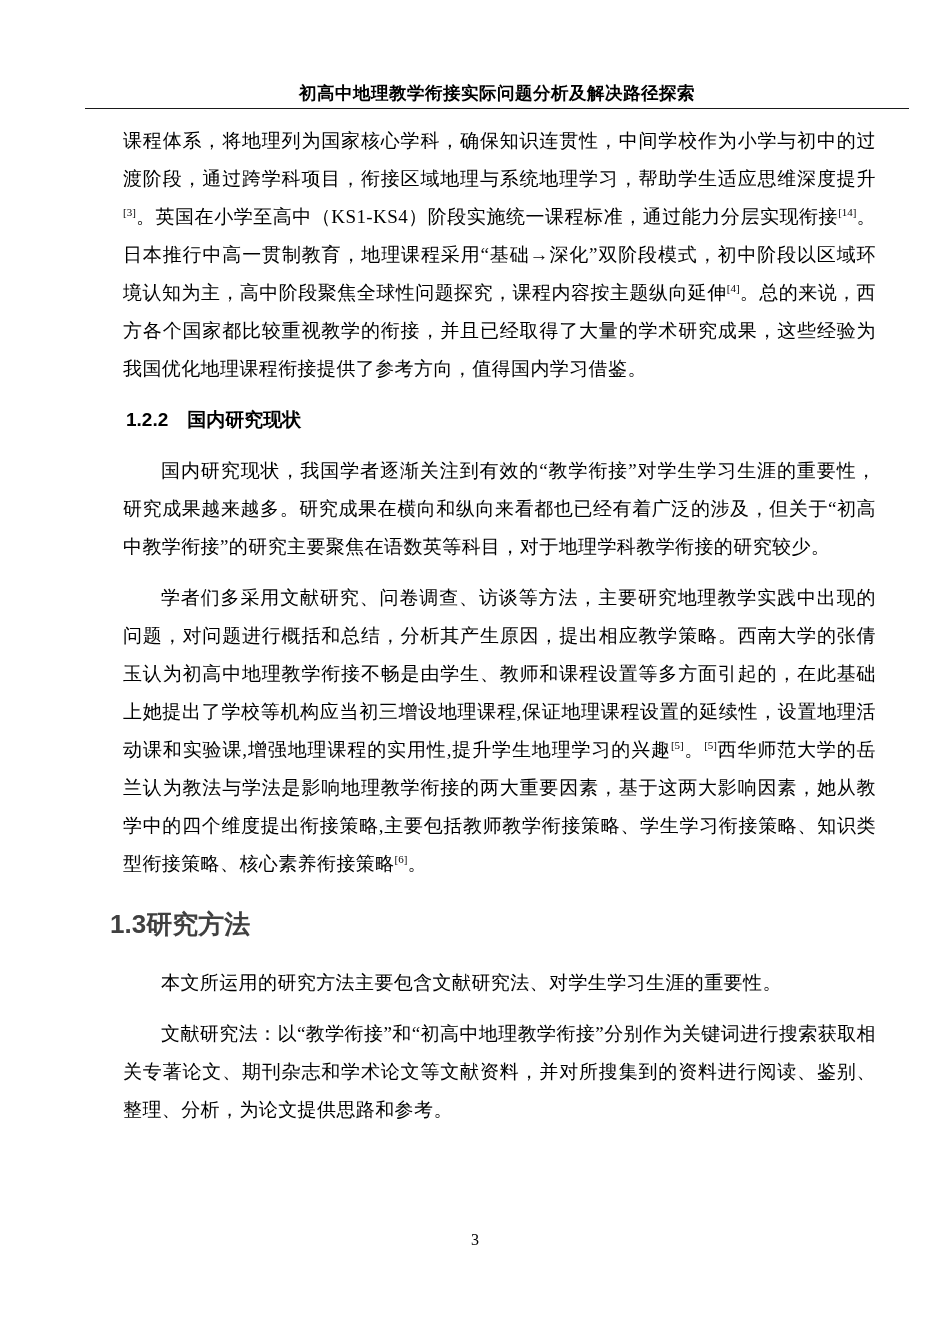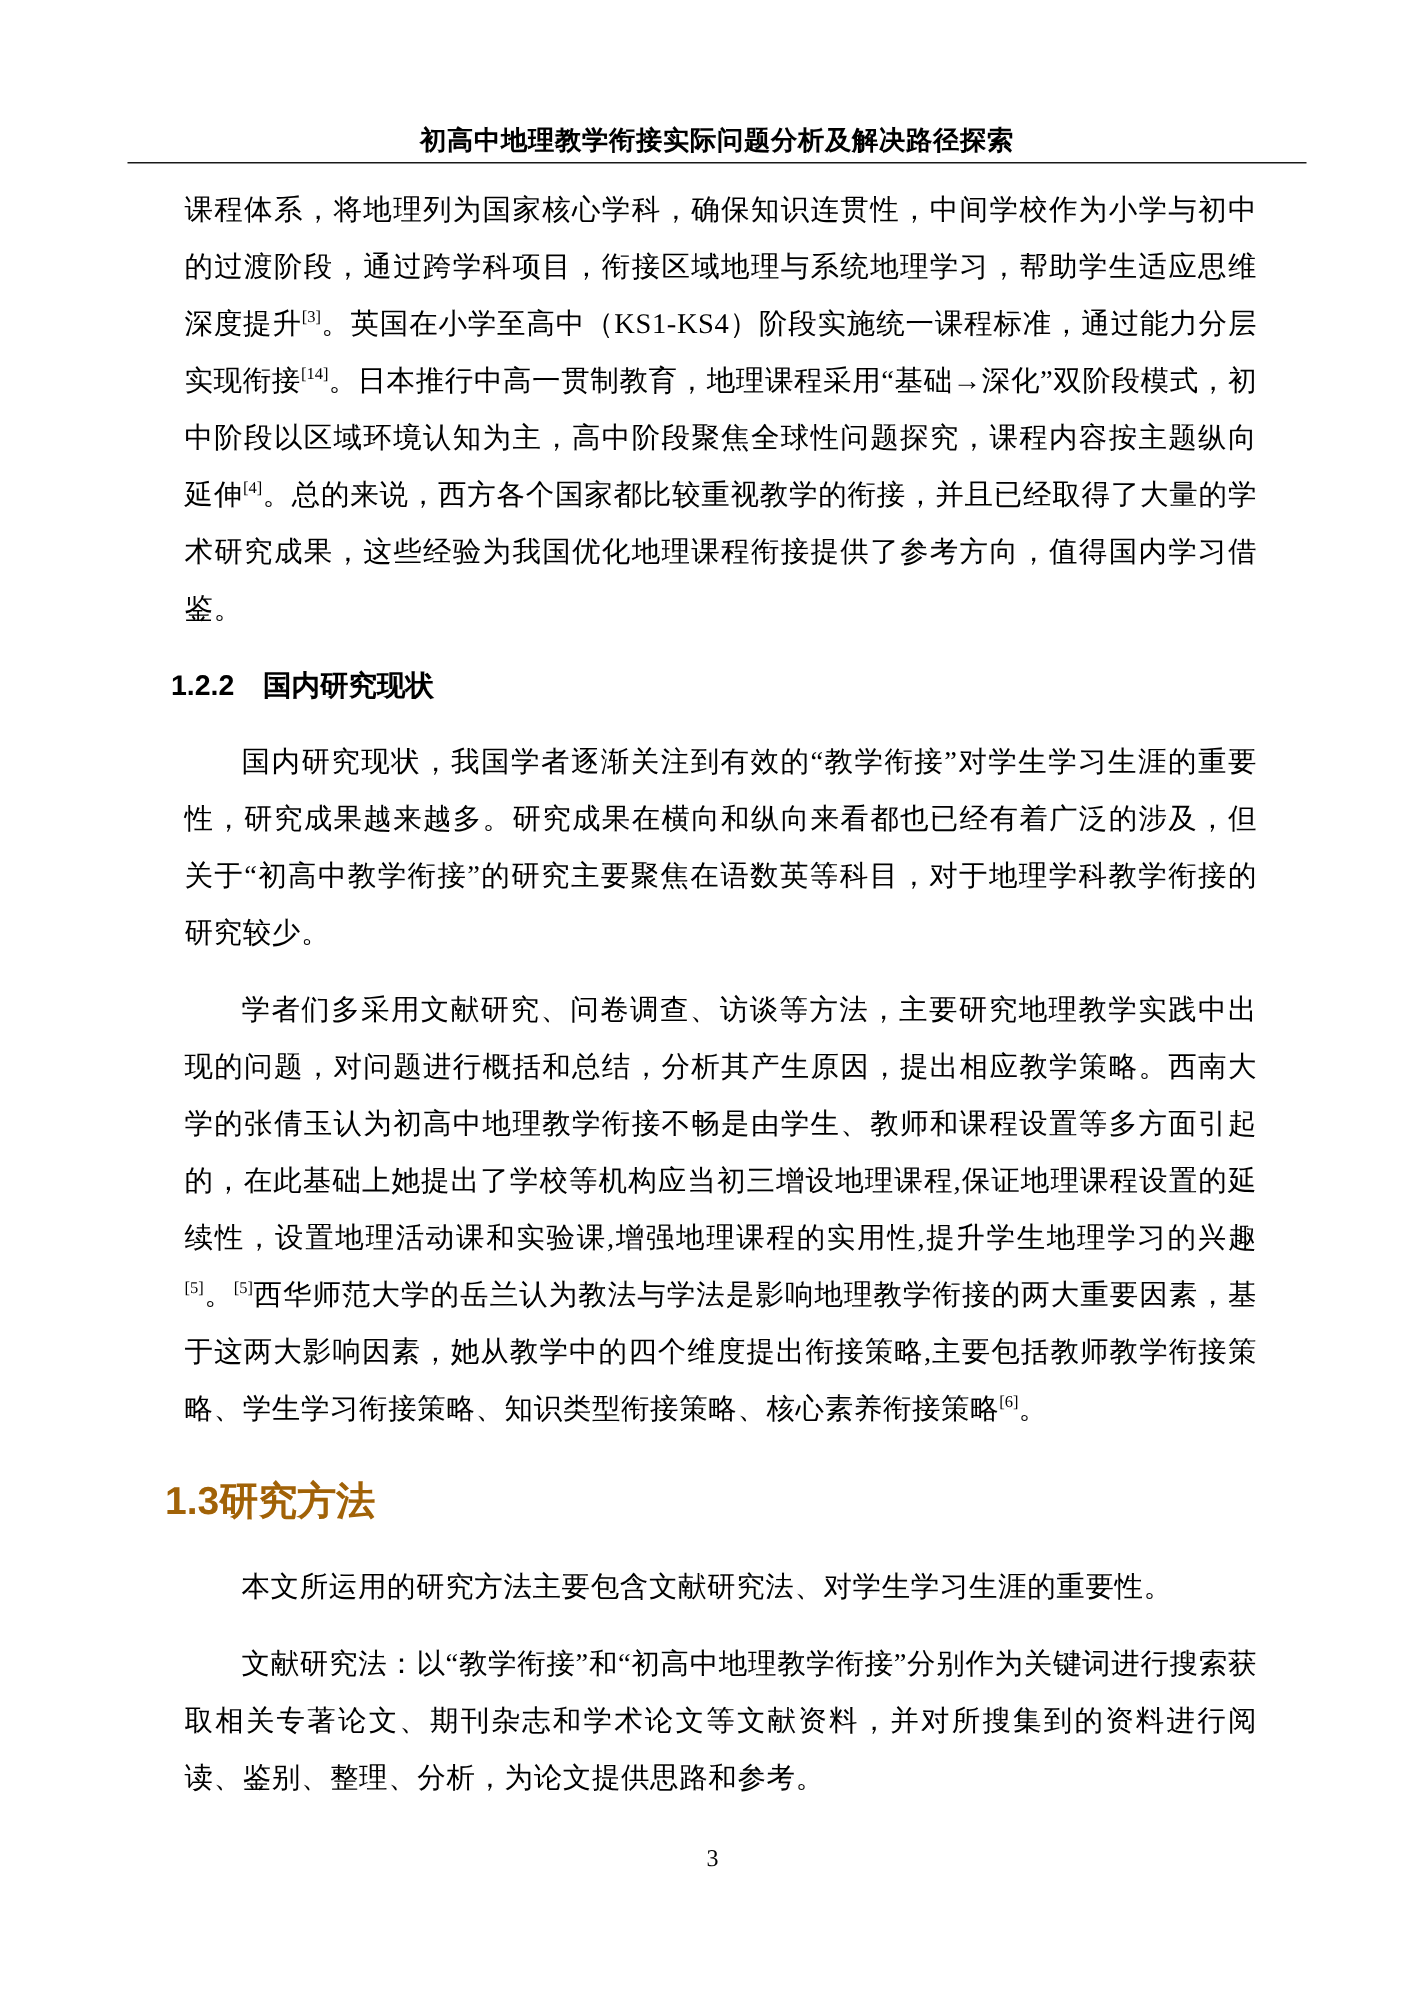--- a/index.html
+++ b/index.html
@@ -7,21 +7,21 @@
     padding: 0;
     background: #ffffff;
   }
   .page {
     position: relative;
     width: 950px;
     height: 1344px;
     margin: 0 auto;
     background: #ffffff;
     box-sizing: border-box;
-    padding: 0 99px 0 110px;
+    padding: 0 61px 0 110px;
     overflow: hidden;
     font-family: "Liberation Serif", "DejaVu Serif", serif;
     color: #000000;
   }
   .page-header {
     padding-top: 82px;
     margin-left: -25px;
     margin-right: -20px;
     border-bottom: 1.5px solid #1a1a1a;
     padding-bottom: 4px;
@@ -50,34 +50,34 @@
   .para.no-indent {
     text-indent: 0;
   }
   sup.ref {
     font-size: 11px;
     line-height: 0;
     vertical-align: super;
     letter-spacing: 0;
   }
   h3.subheading {
-    margin: 13px 0 6px 4px;
+    margin: 13px 0 6px 16px;
     font-size: 19px;
     font-weight: 700;
     line-height: 38px;
     font-family: "Liberation Sans", "DejaVu Sans", sans-serif;
     color: #000000;
   }
   h2.heading {
     margin: 21px 0 20px 0;
     font-size: 26px;
     font-weight: 700;
     line-height: 40px;
     font-family: "Liberation Sans", "DejaVu Sans", sans-serif;
-    color: #a16207;
+    color: #404040;
   }
   .page-footer {
     position: absolute;
     left: 0;
     right: 0;
     bottom: 96px;
     text-align: center;
   }
   .page-number {
     font-size: 16px;

